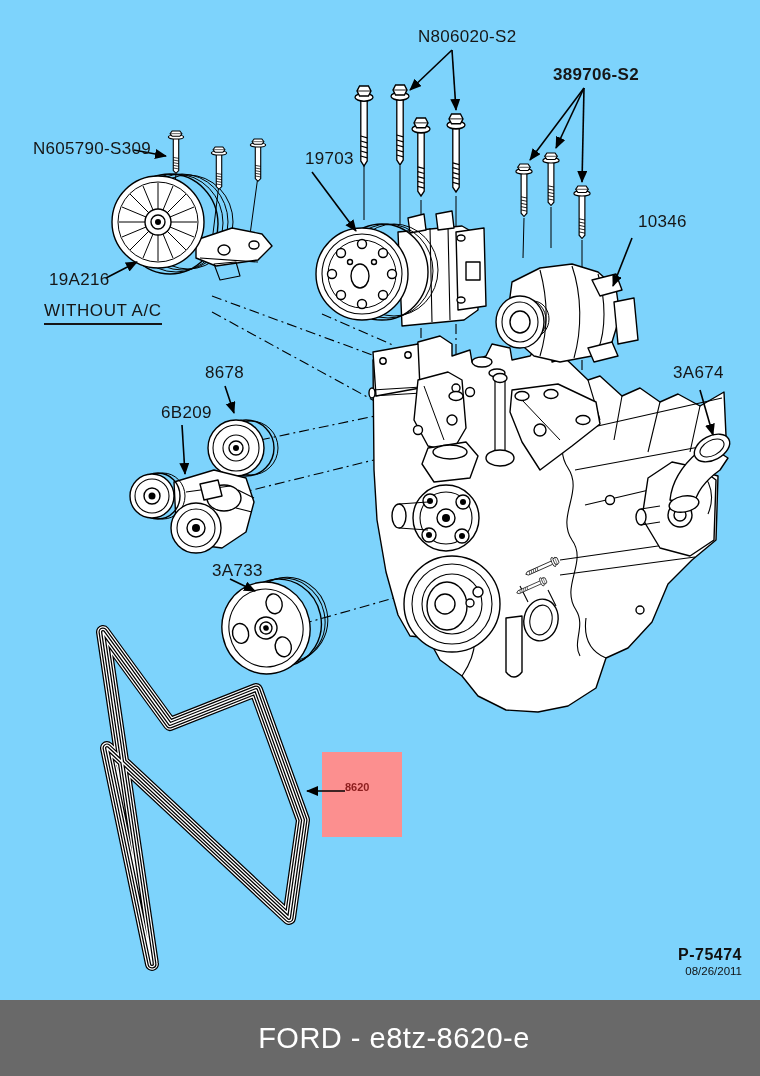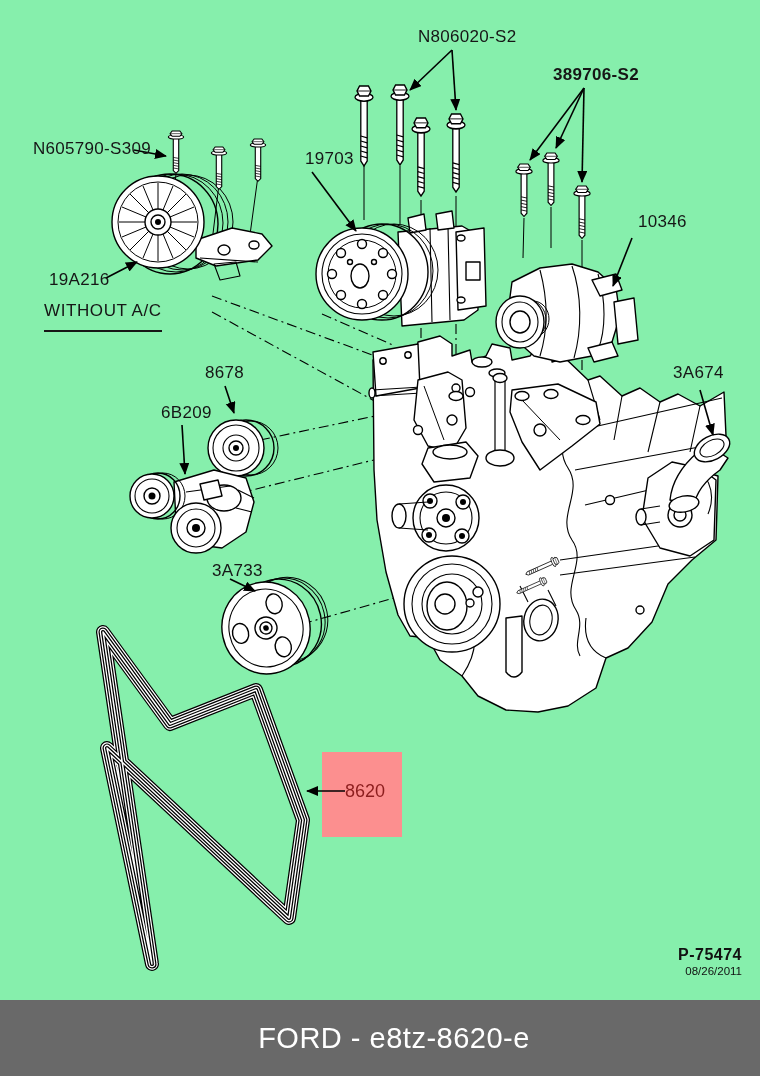--- a/index.html
+++ b/index.html
@@ -1,22 +1,22 @@
 <!DOCTYPE html>
 <html><head>
 <meta charset="utf-8">
 <style>
   html,body{margin:0;padding:0;background:#fff;}
-  .stage{position:relative;width:760px;height:1076px;background:#86efac;overflow:hidden;
+  .stage{position:relative;width:760px;height:1076px;background:#7dd3fc;overflow:hidden;
          font-family:"Liberation Sans",sans-serif;}
   .stage svg{position:absolute;left:0;top:0;z-index:2;}
   .callout{position:absolute;z-index:3;font-size:17px;letter-spacing:.3px;color:#161616;white-space:nowrap;}
-  .underlined{border-bottom:2px solid #161616;padding-bottom:9px;letter-spacing:.6px;}
+  .underlined{border-bottom:2px solid #161616;padding-bottom:2px;letter-spacing:.6px;}
   .hl-box{position:absolute;left:322px;top:752px;width:80px;height:85px;background:#fc8f8f;z-index:1;}
-  .hl-label{position:absolute;left:345px;top:781px;font-size:18px;font-weight:normal;color:#8c1d1d;z-index:3;}
+  .hl-label{position:absolute;left:345px;top:781px;font-size:11px;font-weight:bold;color:#8c1d1d;z-index:3;}
   .plate{position:absolute;right:18px;top:946px;width:140px;text-align:right;z-index:3;color:#111;}
   .plate .num{font-size:16px;letter-spacing:.5px;font-weight:bold;}
   .plate .date{font-size:11.5px;margin-top:1px;text-align:right;}
   .footer{position:absolute;left:0;bottom:0;width:760px;height:76px;background:#696969;z-index:4;
           display:flex;align-items:center;justify-content:center;gap:36px;
           color:#fff;font-size:29px;letter-spacing:.5px;padding-left:14px;}
 </style>
 </head>
 <body>
 

